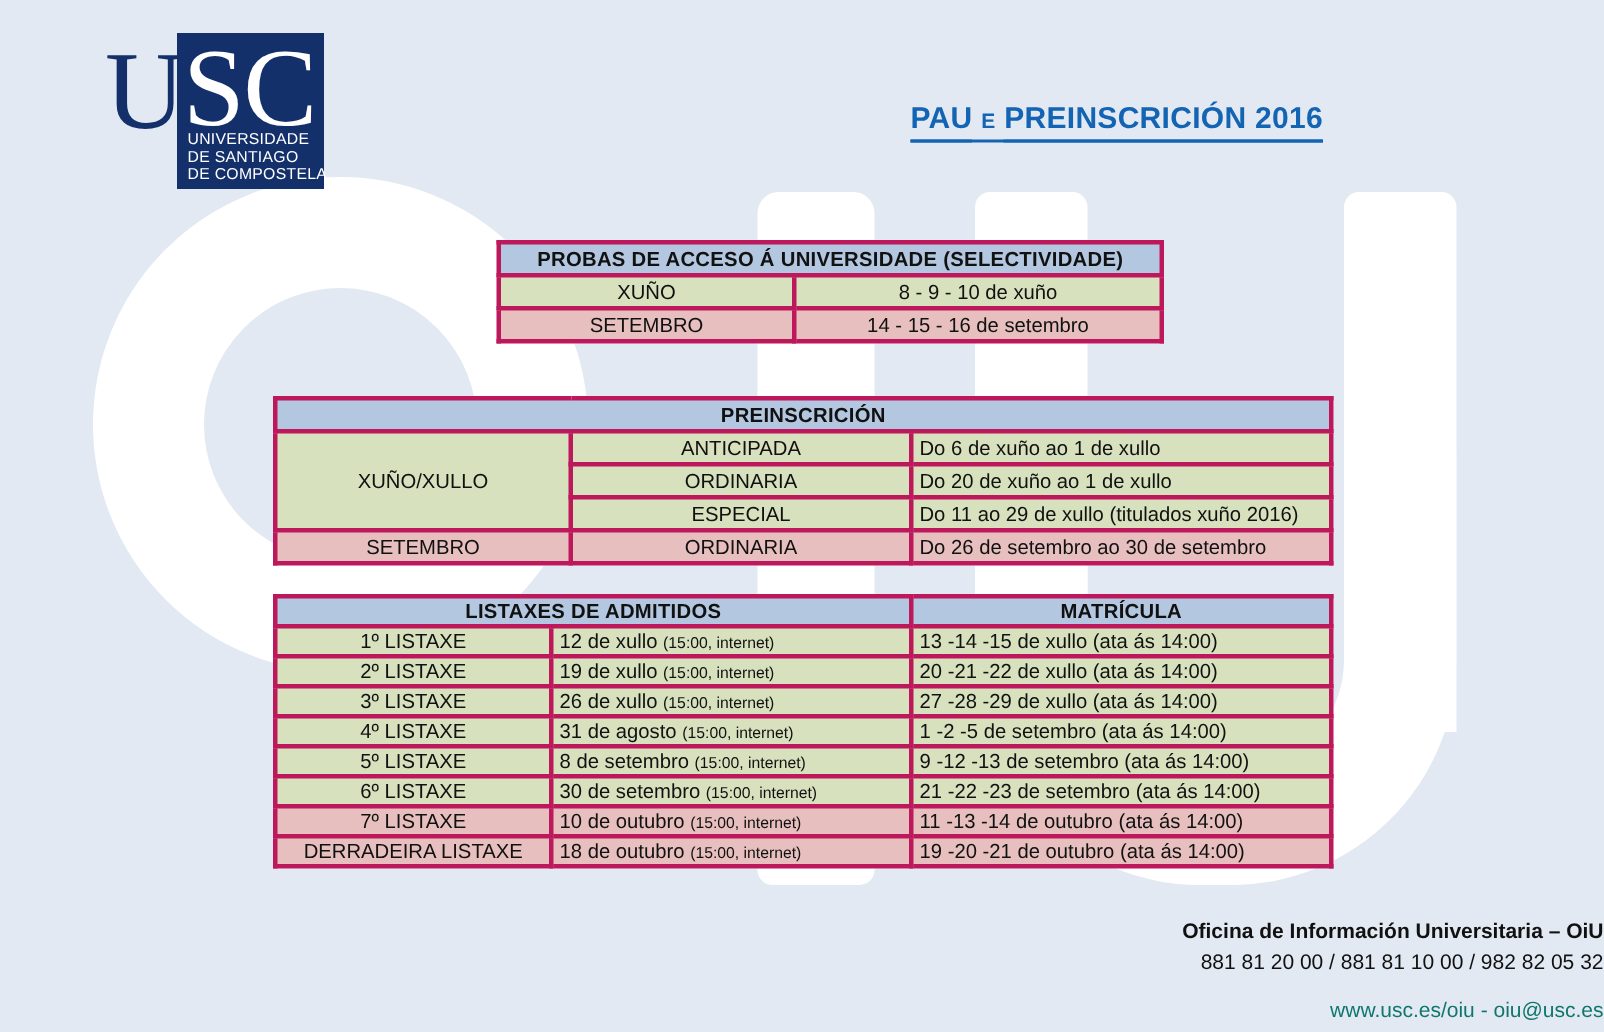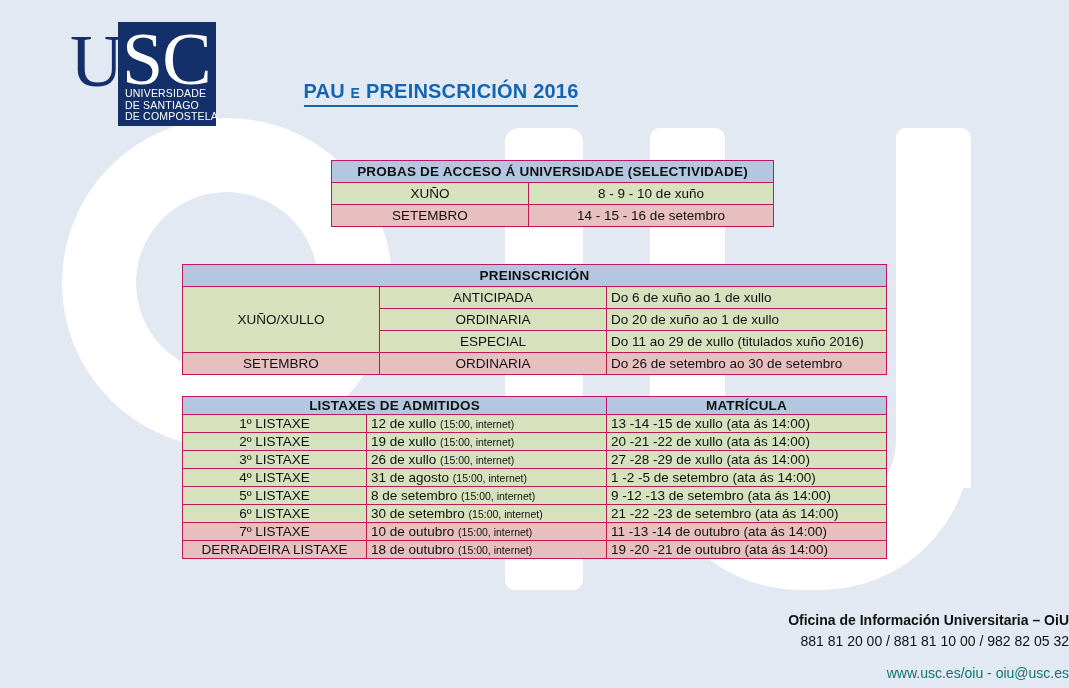--- a/index.html
+++ b/index.html
@@ -106,23 +106,23 @@
     line-height: 11.5px;
     color: #ffffff;
     font-family: Liberation Sans, sans-serif;
     letter-spacing: 0.2px;
     white-space: nowrap;
   }
 
   
   #title {
     position: absolute;
-    left: 0; top: 80px;
+    left: 0; top: 68px;
     width: 882px;
-    text-align: center;
+    text-align: right;
   }
   #title span {
     font-size: 20px;
     font-weight: bold;
     color: #1464b4;
     border-bottom: 2.5px solid #1464b4;
     padding-bottom: 3px;
     letter-spacing: 0.2px;
   }
   #title .small-e {
@@ -132,21 +132,21 @@
   }
 
   
   table.sheet {
     position: absolute;
     border-collapse: collapse;
     table-layout: fixed;
     background: #fff;
   }
   table.sheet td {
-    border: 1px solid #be185d;
+    border: 3px solid #be185d;
     font-size: 13.5px;
     padding: 1px 4px;
     height: 21px;
     box-sizing: border-box;
     vertical-align: middle;
   }
   .hdr   { background: #b4c7e0; font-weight: bold; text-align: center; letter-spacing: 0.2px; }
   .green { background: #d7e1bd; }
   .pink  { background: #e8bfbf; }
   .ctr   { text-align: center; }

